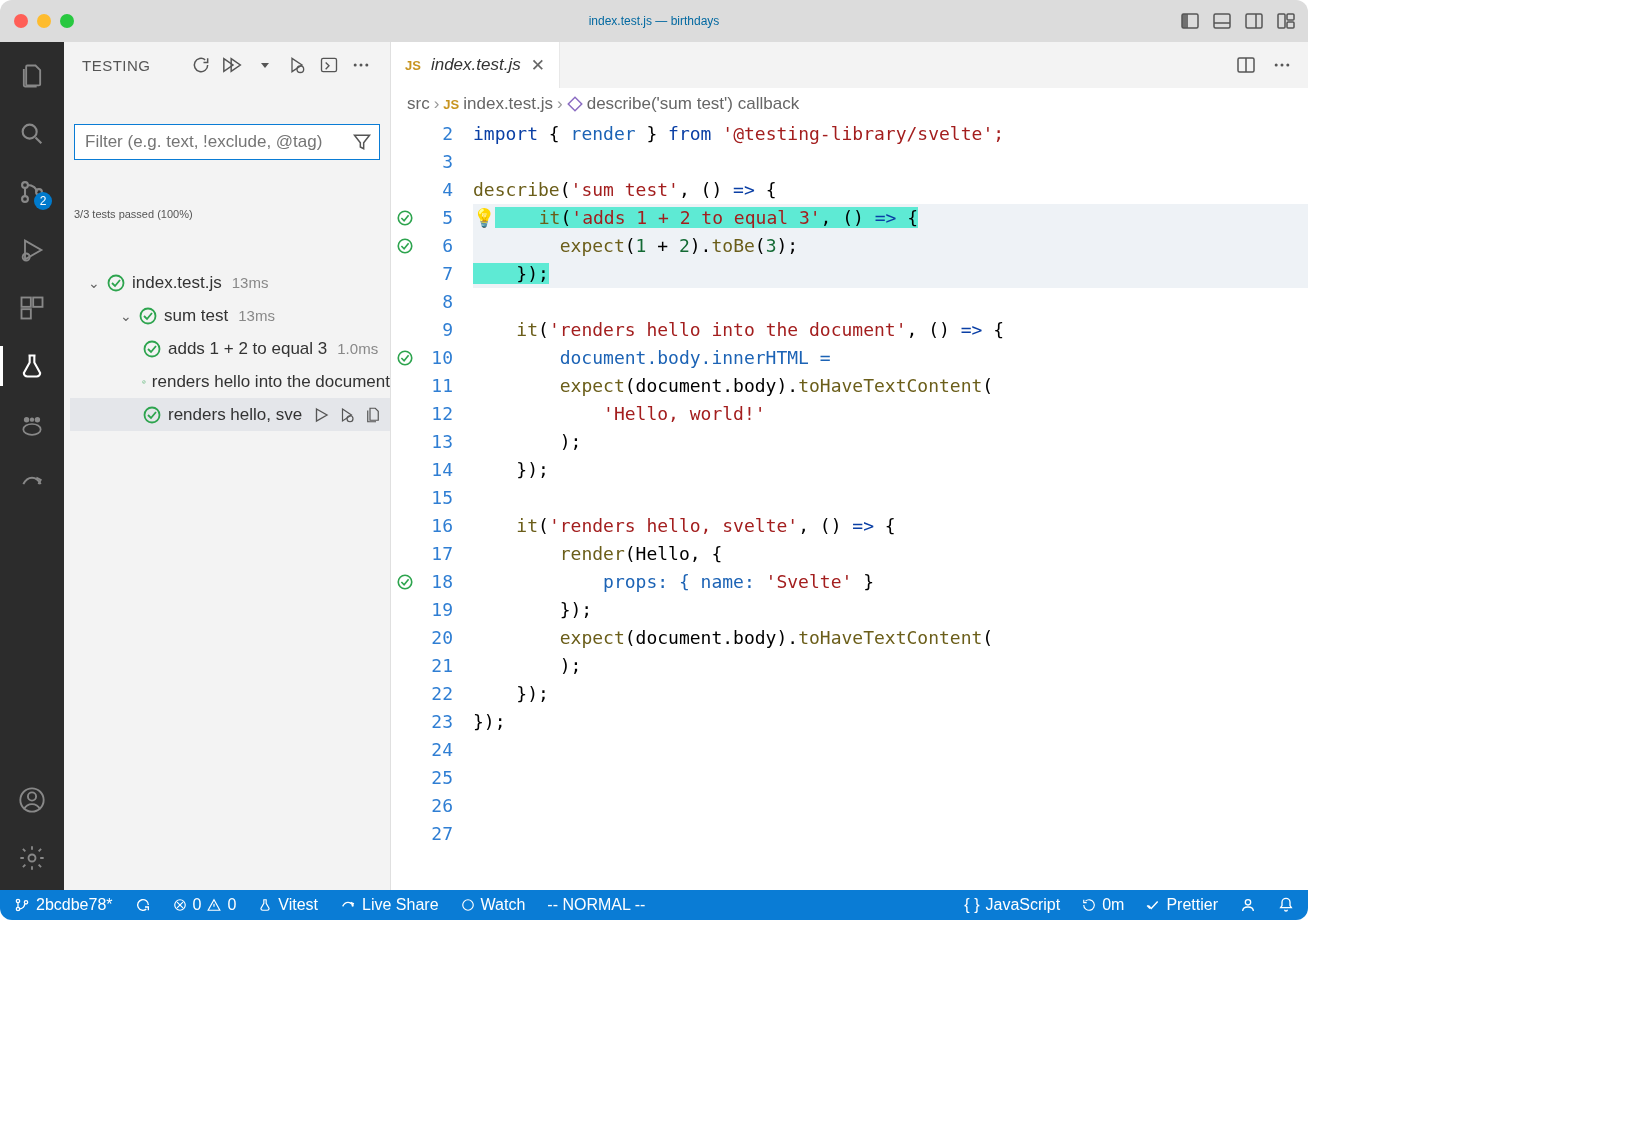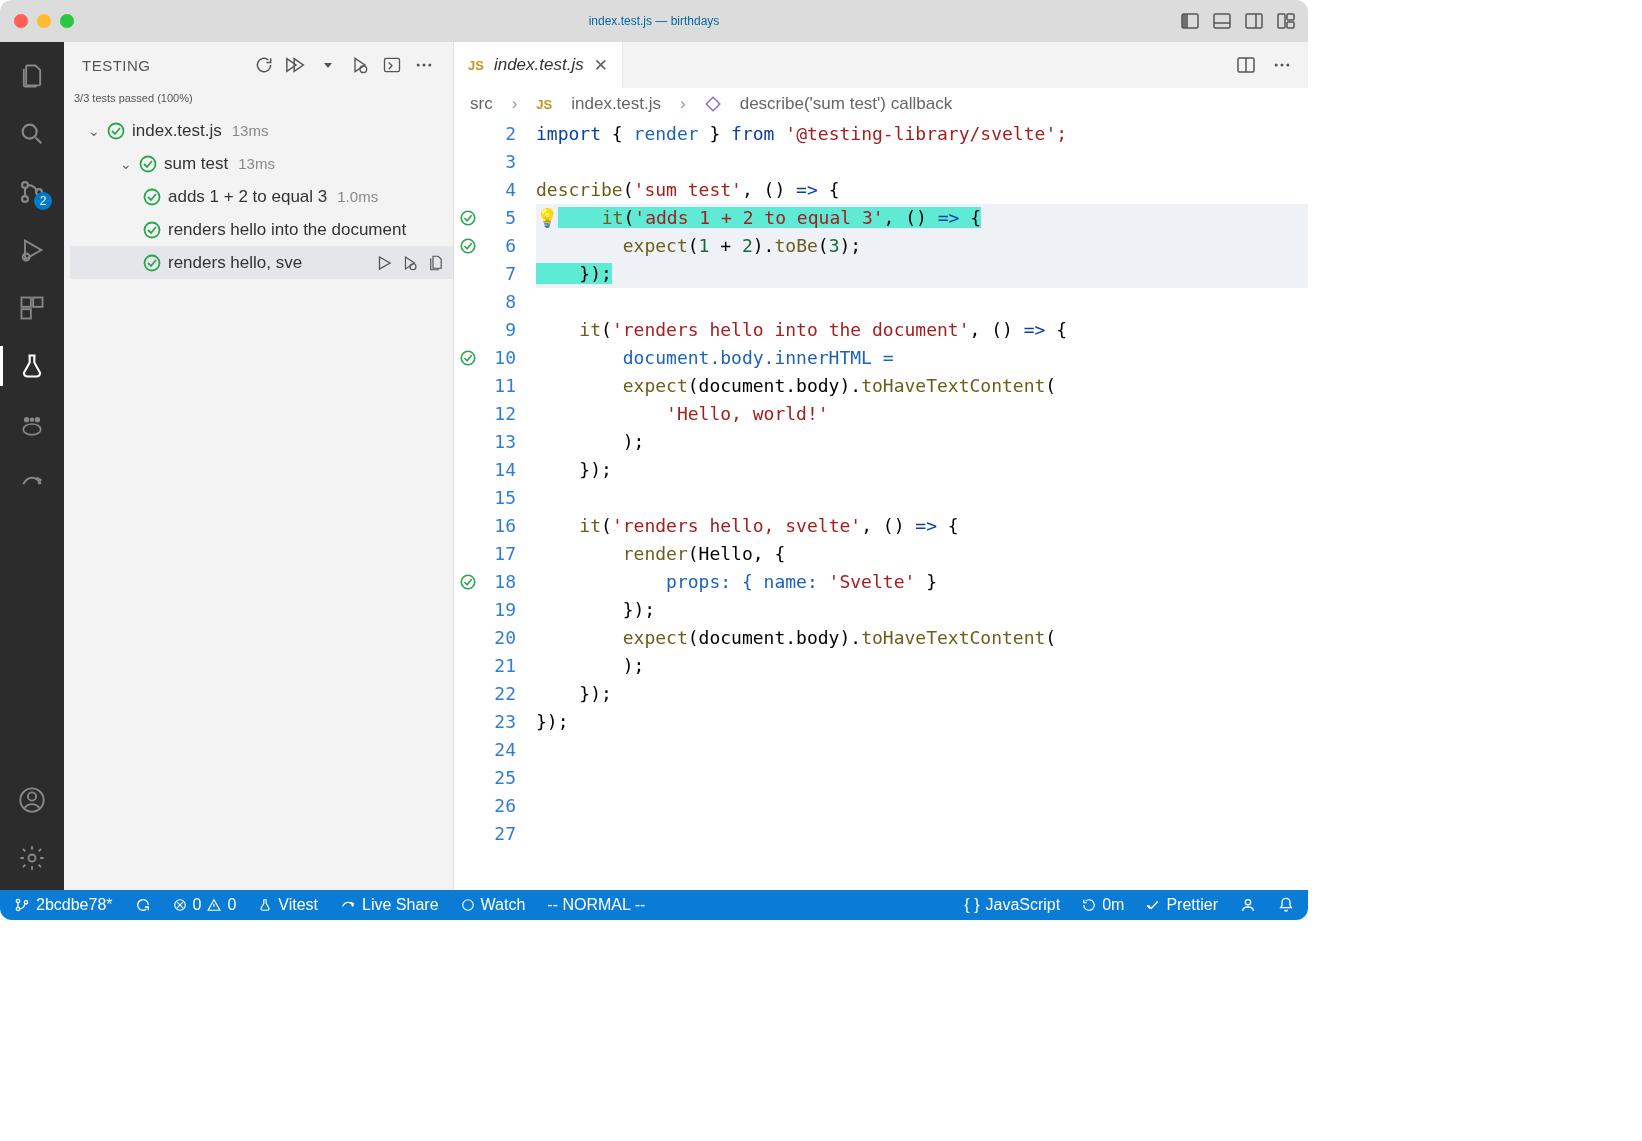--- a/index.html
+++ b/index.html
@@ -50,25 +50,26 @@
   content: ''; position: absolute; left: -16px; top: -4px; width: 3px; height: 40px; background: #fff;
 }
 .ab-badge {
   position: absolute; bottom: -2px; right: -4px; background: #007acc; color: #fff;
   border-radius: 10px; font-size: 12px; min-width: 18px; height: 18px;
   display: flex; align-items: center; justify-content: center; padding: 0 4px;
 }
 .activity-bottom { margin-top: auto; margin-bottom: 16px; display: flex; flex-direction: column; gap: 26px; align-items: center; }
 
 .sidebar {
-  width: 390px;
+  width: 327px;
   background: #f3f3f3;
   display: flex;
   flex-direction: column;
   border-right: 1px solid #e0e0e0;
+  gap: 36px;
 }
 .sidebar-header {
   height: 46px; display: flex; align-items: center; padding: 0 18px;
   color: #555; font-size: 15px; letter-spacing: 0.5px; gap: 10px;
 }
 .sidebar-header .sh-title { flex: 1; }
 .sidebar-header .sh-icon { width: 22px; height: 22px; display: flex; align-items: center; justify-content: center; cursor: pointer; }
 .filter-row { padding: 0 10px 8px 10px; }
 .filter-input {
   width: 100%; height: 36px; border: 1.5px solid #0a7cd5; background: #fff;
@@ -99,21 +100,21 @@
   height: 46px; background: #fff; display: flex; align-items: center;
   padding: 0 14px; gap: 10px; border-right: 1px solid #e8e8e8; cursor: pointer;
   font-style: italic; color: #333;
 }
 .tab .js-badge { color: #c79420; font-weight: 700; font-size: 13px; font-style: normal; }
 .tab .close { color: #666; font-style: normal; cursor: pointer; }
 .tab-bar-right { margin-left: auto; display: flex; gap: 16px; padding: 0 16px; color: #555; align-items: center; height: 100%; }
 
 .breadcrumb {
   height: 32px; display: flex; align-items: center; padding: 0 16px;
-  color: #666; font-size: 17px; gap: 19px;
+  color: #666; font-size: 17px; gap: 4px;
 }
 .breadcrumb .js-badge { color: #c79420; font-weight: 700; font-size: 13px; }
 .breadcrumb .sep { color: #999; }
 
 .code-wrap { flex: 1; display: flex; font-family: "Menlo", "Consolas", monospace; font-size: 18px; line-height: 28px; overflow: hidden; }
 .gutter-pass { width: 28px; padding-top: 0; }
 .gutter-pass .gp { height: 28px; display: flex; align-items: center; justify-content: center; }
 .gutter-num { width: 44px; text-align: right; color: #2f7ed3; padding-right: 10px; }
 .gutter-num .ln { height: 28px; }
 .code-lines { flex: 1; padding-left: 10px; position: relative; }
@@ -281,20 +282,30 @@
             <polyline points="8,9 12,13 8,17"></polyline>
           </svg>
         </span>
       <span class="sh-icon">
           <svg width="20" height="20" viewBox="0 0 24 24" fill="currentColor">
             <circle cx="5" cy="12" r="1.8"></circle>
             <circle cx="12" cy="12" r="1.8"></circle>
             <circle cx="19" cy="12" r="1.8"></circle>
           </svg>
         </span>
+    </div>
+    <div class="filter-row">
+      <div class="filter-wrap">
+        <input class="filter-input" placeholder="Filter (e.g. text, !exclude, @tag)" style="">
+        <span class="filter-icon">
+            <svg width="20" height="20" viewBox="0 0 24 24" fill="none" stroke="currentColor" stroke-width="1.8">
+              <polygon points="3,4 21,4 14,13 14,20 10,18 10,13"></polygon>
+            </svg>
+          </span>
+      </div>
     </div>
     <div class="status-line">3/3 tests passed (100%)</div>
     <div class="tree">
       <div class="tree-row depth1">
         <span class="chev">⌄</span>
         <svg class="pass" viewBox="0 0 20 20">
             <circle class="pass-circle" cx="10" cy="10" r="7.5"></circle>
             <polyline class="pass-check" points="6,10 9,13 14,7"></polyline>
           </svg>
         <span class="label">index.test.js</span>

